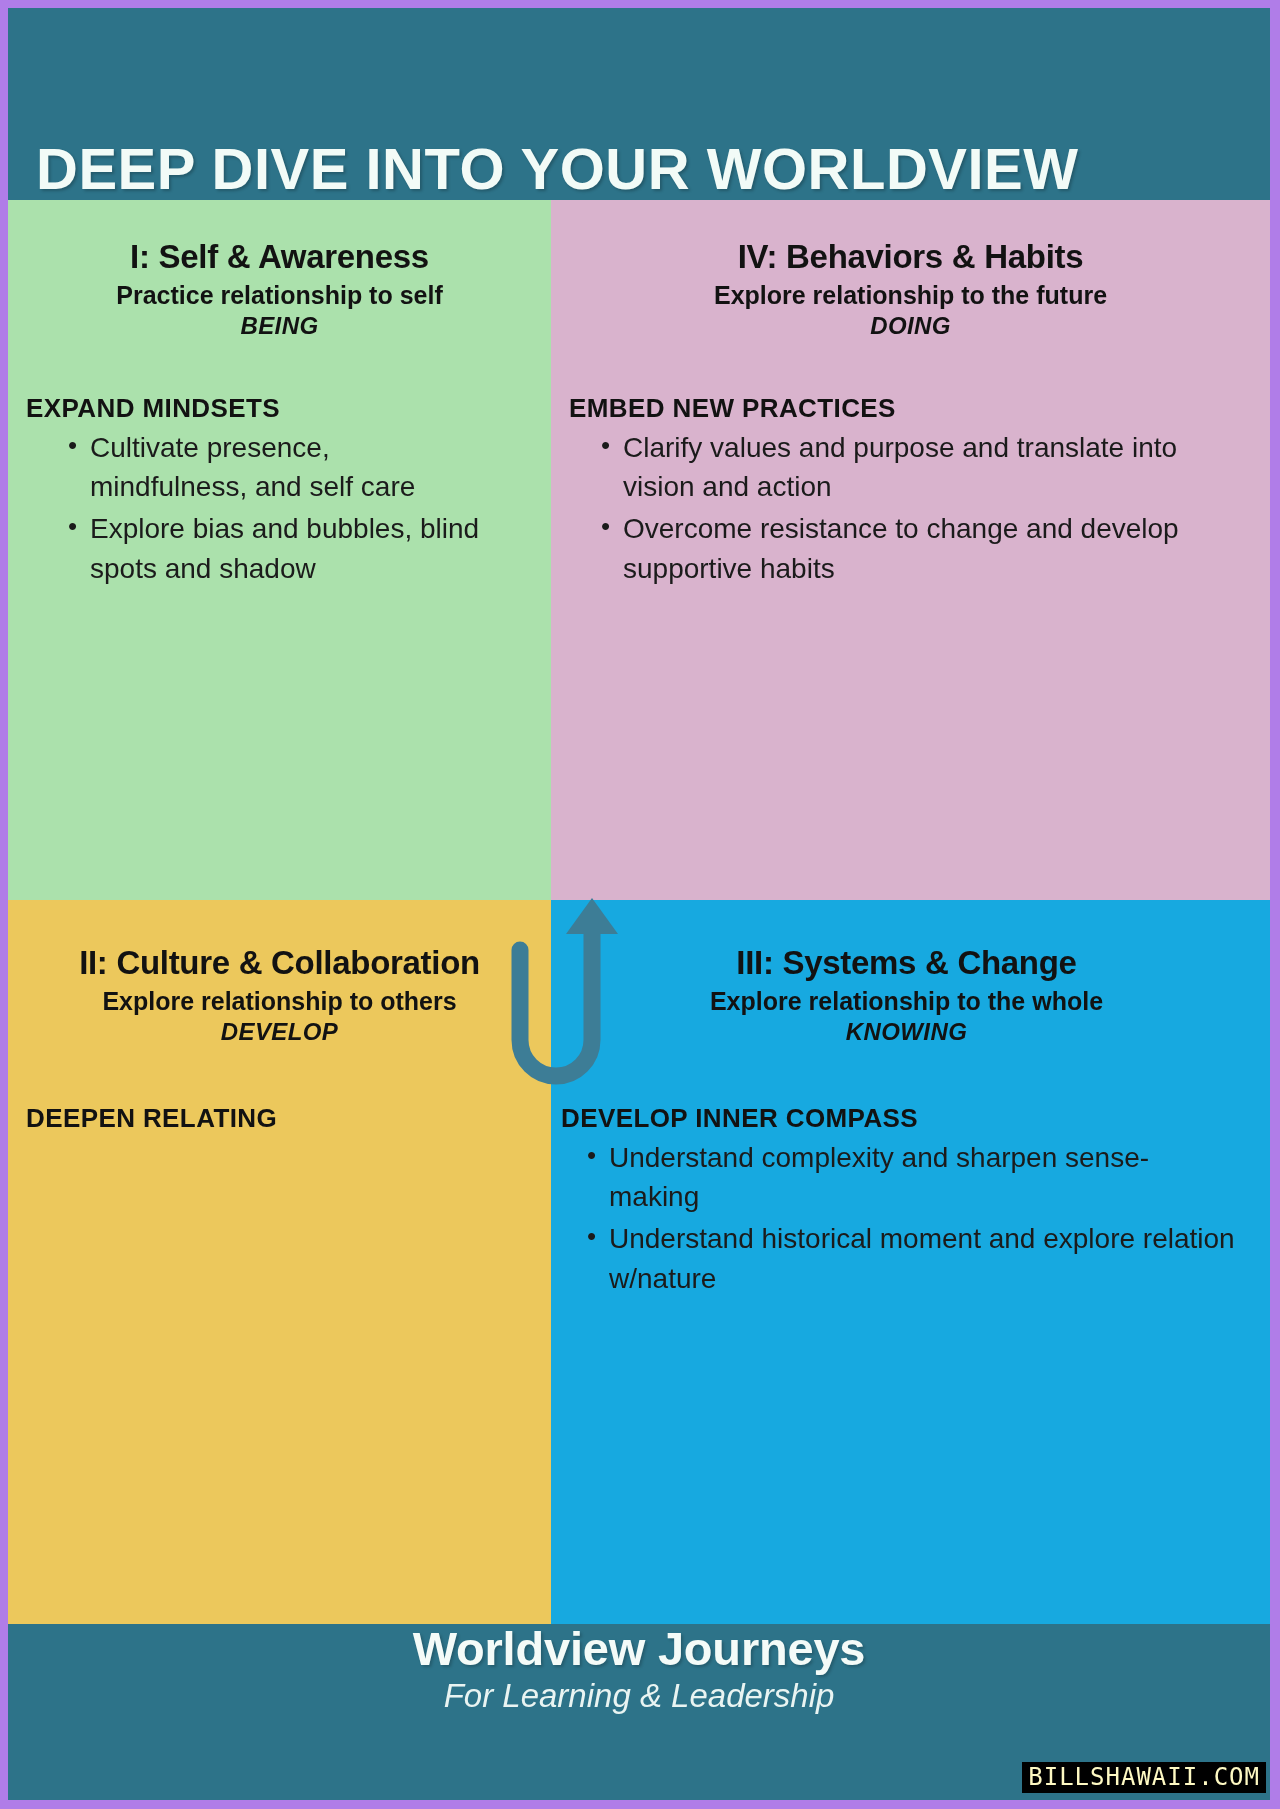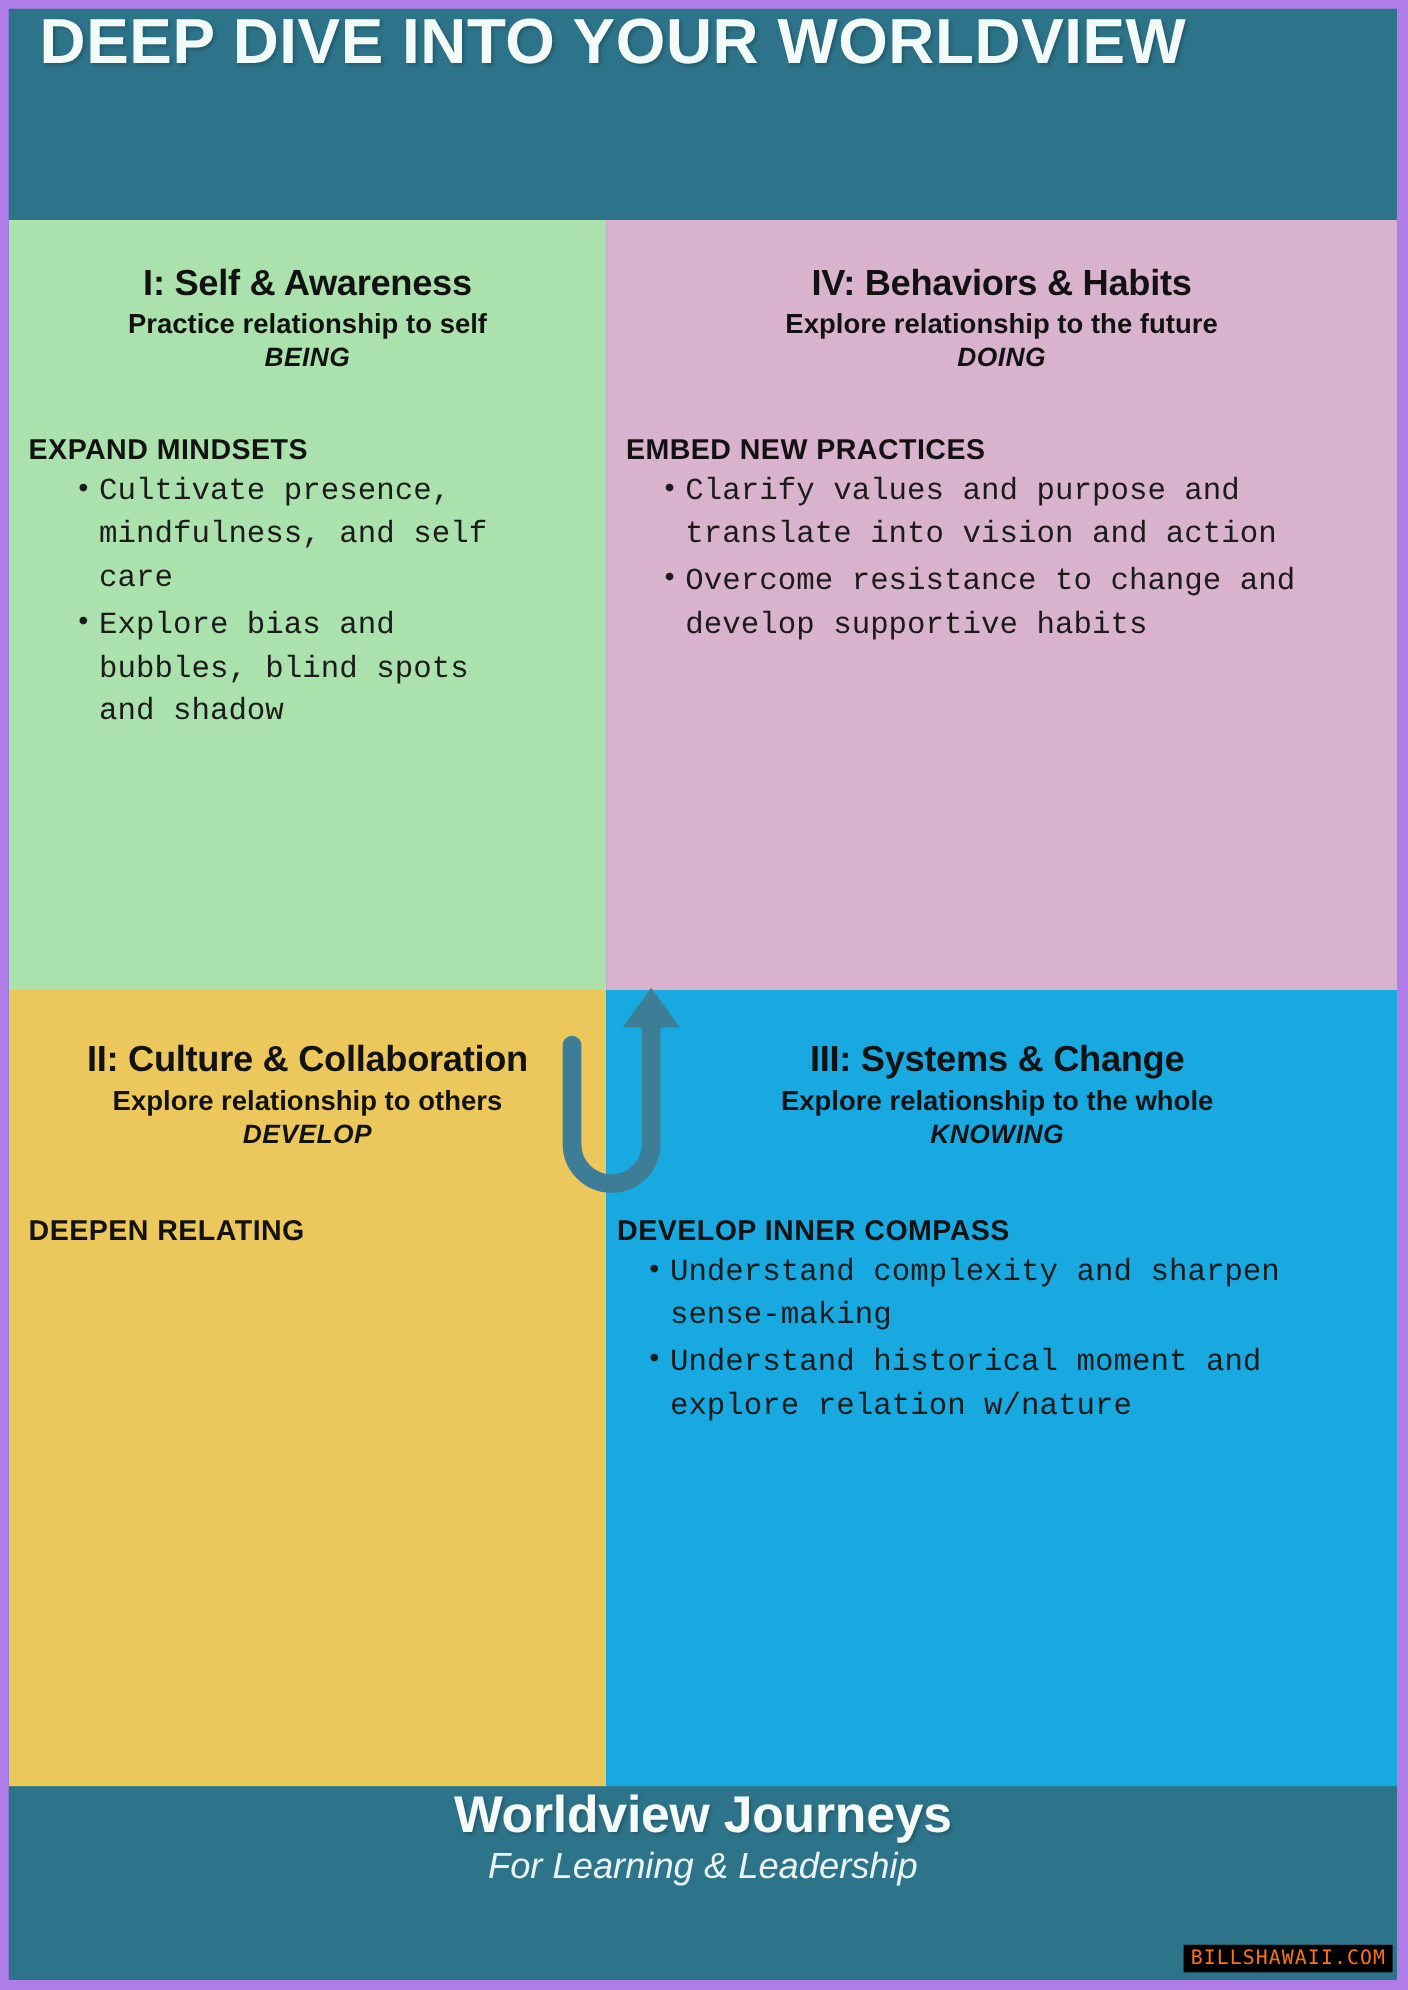--- a/index.html
+++ b/index.html
@@ -37,21 +37,21 @@
     flex-direction: column;
   }
 
   
   #header-band {
     position: relative;
     height: 192px;
     background: #2d7389;
     flex: 0 0 192px;
     display: flex;
-    align-items: flex-start;
+    align-items: flex-end;
     padding-left: 28px;
     box-sizing: border-box;
   }
   #poster-title {
     color: #f2fbf7;
     font-size: 58px;
     font-weight: bold;
     letter-spacing: 0.5px;
     line-height: 1.05;
     text-shadow: 2px 2px 3px rgba(0,0,0,0.22);
@@ -111,21 +111,20 @@
     font-weight: bold;
     color: #121212;
     letter-spacing: 0.4px;
     margin-top: 52px;
     margin-bottom: 4px;
   }
   .q-list {
     list-style: none;
     margin: 0;
     padding: 0;
-    font-family: Liberation Mono, monospace;
   }
   .q-list li {
     position: relative;
     font-size: 28px;
     color: #1b1b1b;
     line-height: 1.42;
     padding-left: 34px;
     margin-bottom: 2px;
     font-weight: normal;
   }
@@ -182,23 +181,23 @@
     margin-top: 6px;
     line-height: 1.05;
   }
 
   
   #watermark {
     position: absolute;
     right: 14px;
     bottom: 16px;
     background: #000000;
-    color: #f97316;
+    color: #fef9c3;
     font-family: "DejaVu Sans Mono", monospace;
-    font-size: 18px;
+    font-size: 24px;
     letter-spacing: 1px;
     padding: 2px 6px 3px 6px;
     line-height: 1.1;
     z-index: 20;
     white-space: nowrap;
   }
 </style>
 </head>
 <body>
 

